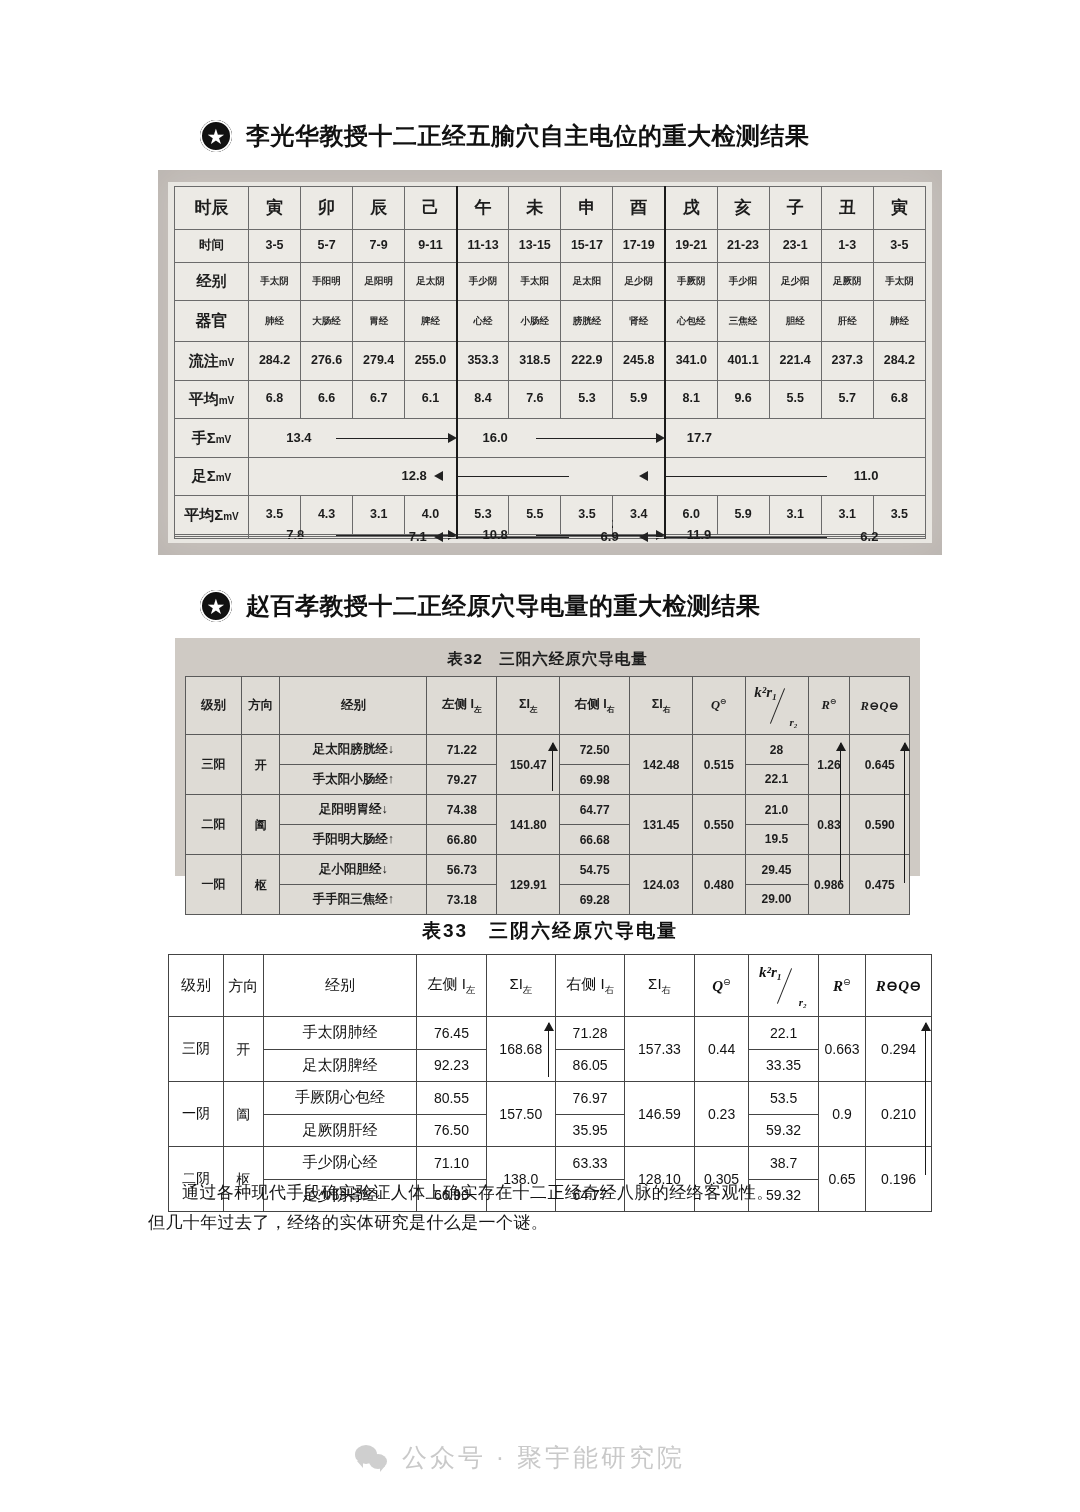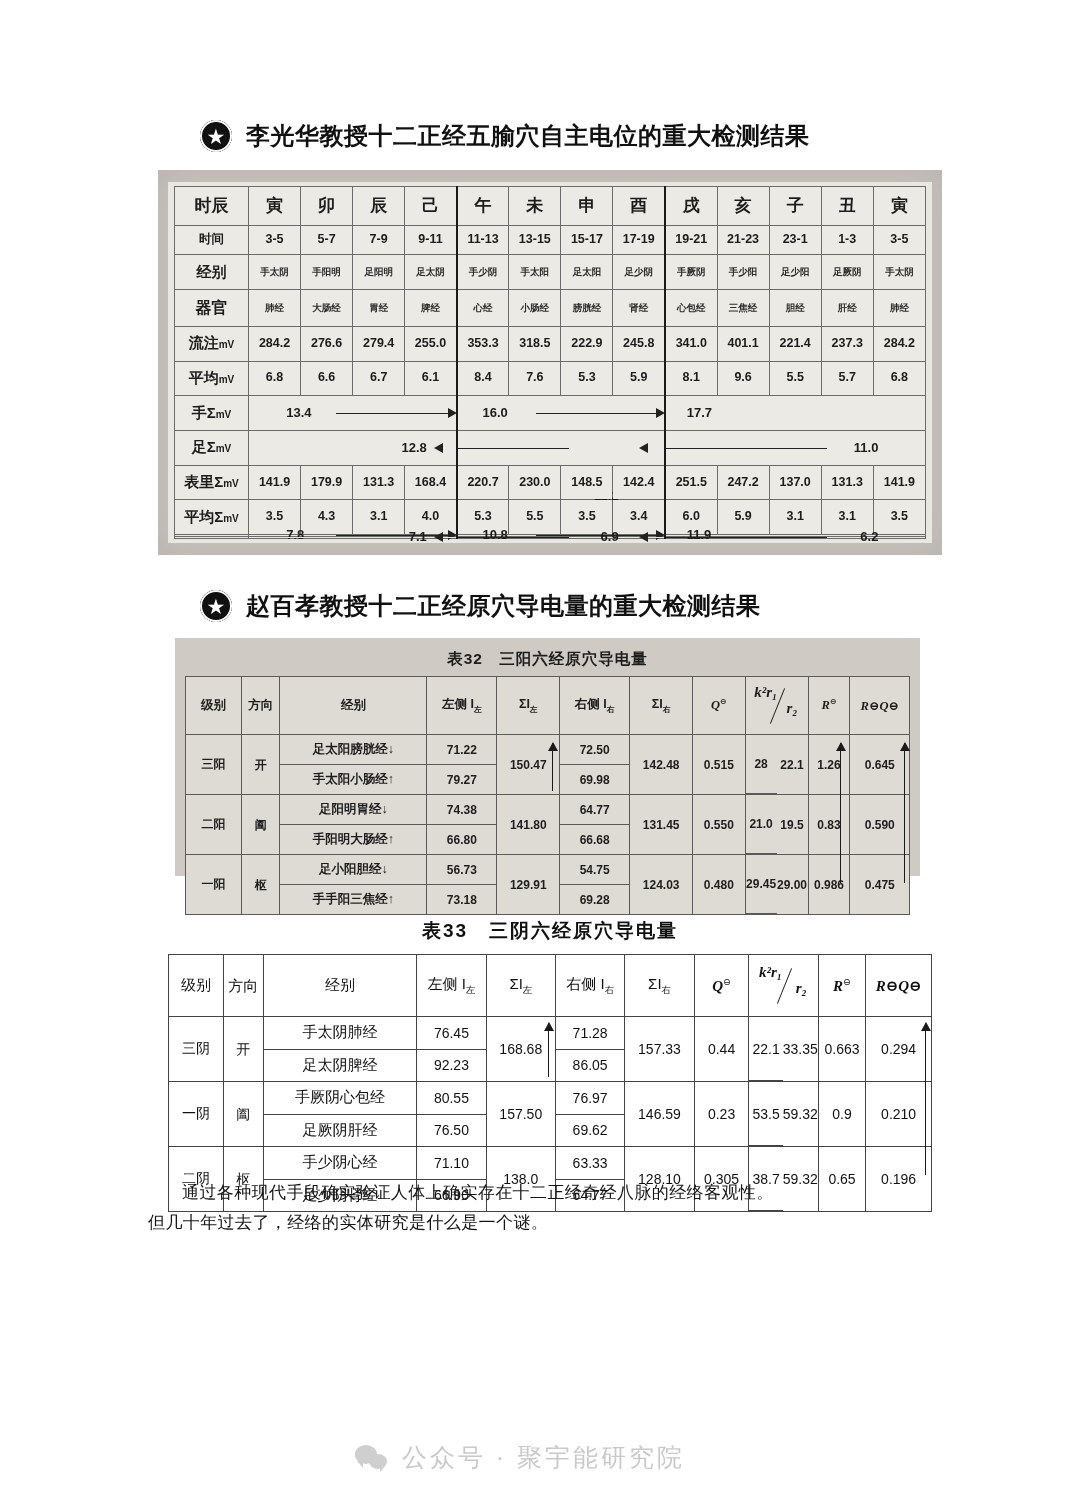--- a/index.html
+++ b/index.html
@@ -163,31 +163,31 @@
   table.t3 td.mer{ font-size:15px; }
 
   
   .frac{
     display:block; position:relative;
     width:100%; height:46px;
     font-style:italic;
     font-family:"Liberation Serif","DejaVu Serif",serif;
   }
   .frac .top{ position:absolute; left:14%; top:1px; font-size:15px; font-weight:bold;}
-  .frac .bot{ position:absolute; right:16%; bottom:12px; font-size:15px; font-weight:bold;}
+  .frac .bot{ position:absolute; right:16%; bottom:1px; font-size:11px; font-weight:bold;}
   .frac .sl{
     position:absolute; left:50%; top:4px; height:38px; width:0;
     border-left:1.3px solid #222;
     transform:rotate(22deg);
   }
   .sup{ font-size:0.62em; vertical-align:super; }
   .sub{ font-size:0.62em; vertical-align:sub; }
   .ital{ font-style:italic; font-family:"Liberation Serif","DejaVu Serif",serif; font-weight:bold; }
 
-  .stack{ display:flex; flex-direction:row; height:100%; }
+  .stack{ display:flex; flex-direction:column; height:100%; }
   .stack > div{ flex:1; display:flex; align-items:center; justify-content:center; }
   .stack > div:first-child{ border-bottom:1px solid #444; }
   .t2 .stack > div:first-child{ border-bottom:1px solid #5a5a5a; }
 
   
   .uparrow{
     position:absolute;
     width:0;
     border-left:1.3px solid #1a1a1a;
   }
@@ -392,36 +392,20 @@
             <span class="anum" style="right:22%;margin-top:48px;">11.2</span>
             <span class="ahead l" style="right:8%;"></span>
           </div>
         </td>
         <td colspan="5" class="thick-l">
           <div class="arrowcell">
             <span class="aline" style="left:0%; right:38%;"></span>
             <span class="anum" style="right:18%;">11.0</span>
           </div>
         </td>
-      </tr>
-      <tr>
-        <td class="lbl"><span>表里Σ</span><span class="u">mV</span></td>
-        <td>141.9</td>
-        <td>179.9</td>
-        <td>131.3</td>
-        <td>168.4</td>
-        <td class="thick-l">220.7</td>
-        <td>230.0</td>
-        <td>148.5</td>
-        <td>142.4</td>
-        <td class="thick-l">251.5</td>
-        <td>247.2</td>
-        <td>137.0</td>
-        <td>131.3</td>
-        <td>141.9</td>
       </tr>
       <tr>
         <td class="lbl"><span>平均Σ</span><span class="u">mV</span></td>
         <td>3.5</td>
         <td>4.3</td>
         <td>3.1</td>
         <td>4.0</td>
         <td class="thick-l">5.3</td>
         <td>5.5</td>
         <td>3.5</td>
@@ -673,21 +657,21 @@
           <div>53.5</div>
           <div>59.32</div>
         </span>
       </td>
       <td rowspan="2">0.9</td>
       <td rowspan="2">0.210</td>
     </tr>
     <tr style="height:32px">
       <td class="mer">足厥阴肝经</td>
       <td>76.50</td>
-      <td>69.62</td>
+      <td>35.95</td>
     </tr>
 
     <tr style="height:32px">
       <td rowspan="2">二阴</td>
       <td rowspan="2" class="vert">枢</td>
       <td class="mer">手少阴心经</td>
       <td>71.10</td>
       <td rowspan="2">138.0</td>
       <td>63.33</td>
       <td rowspan="2">128.10</td>

